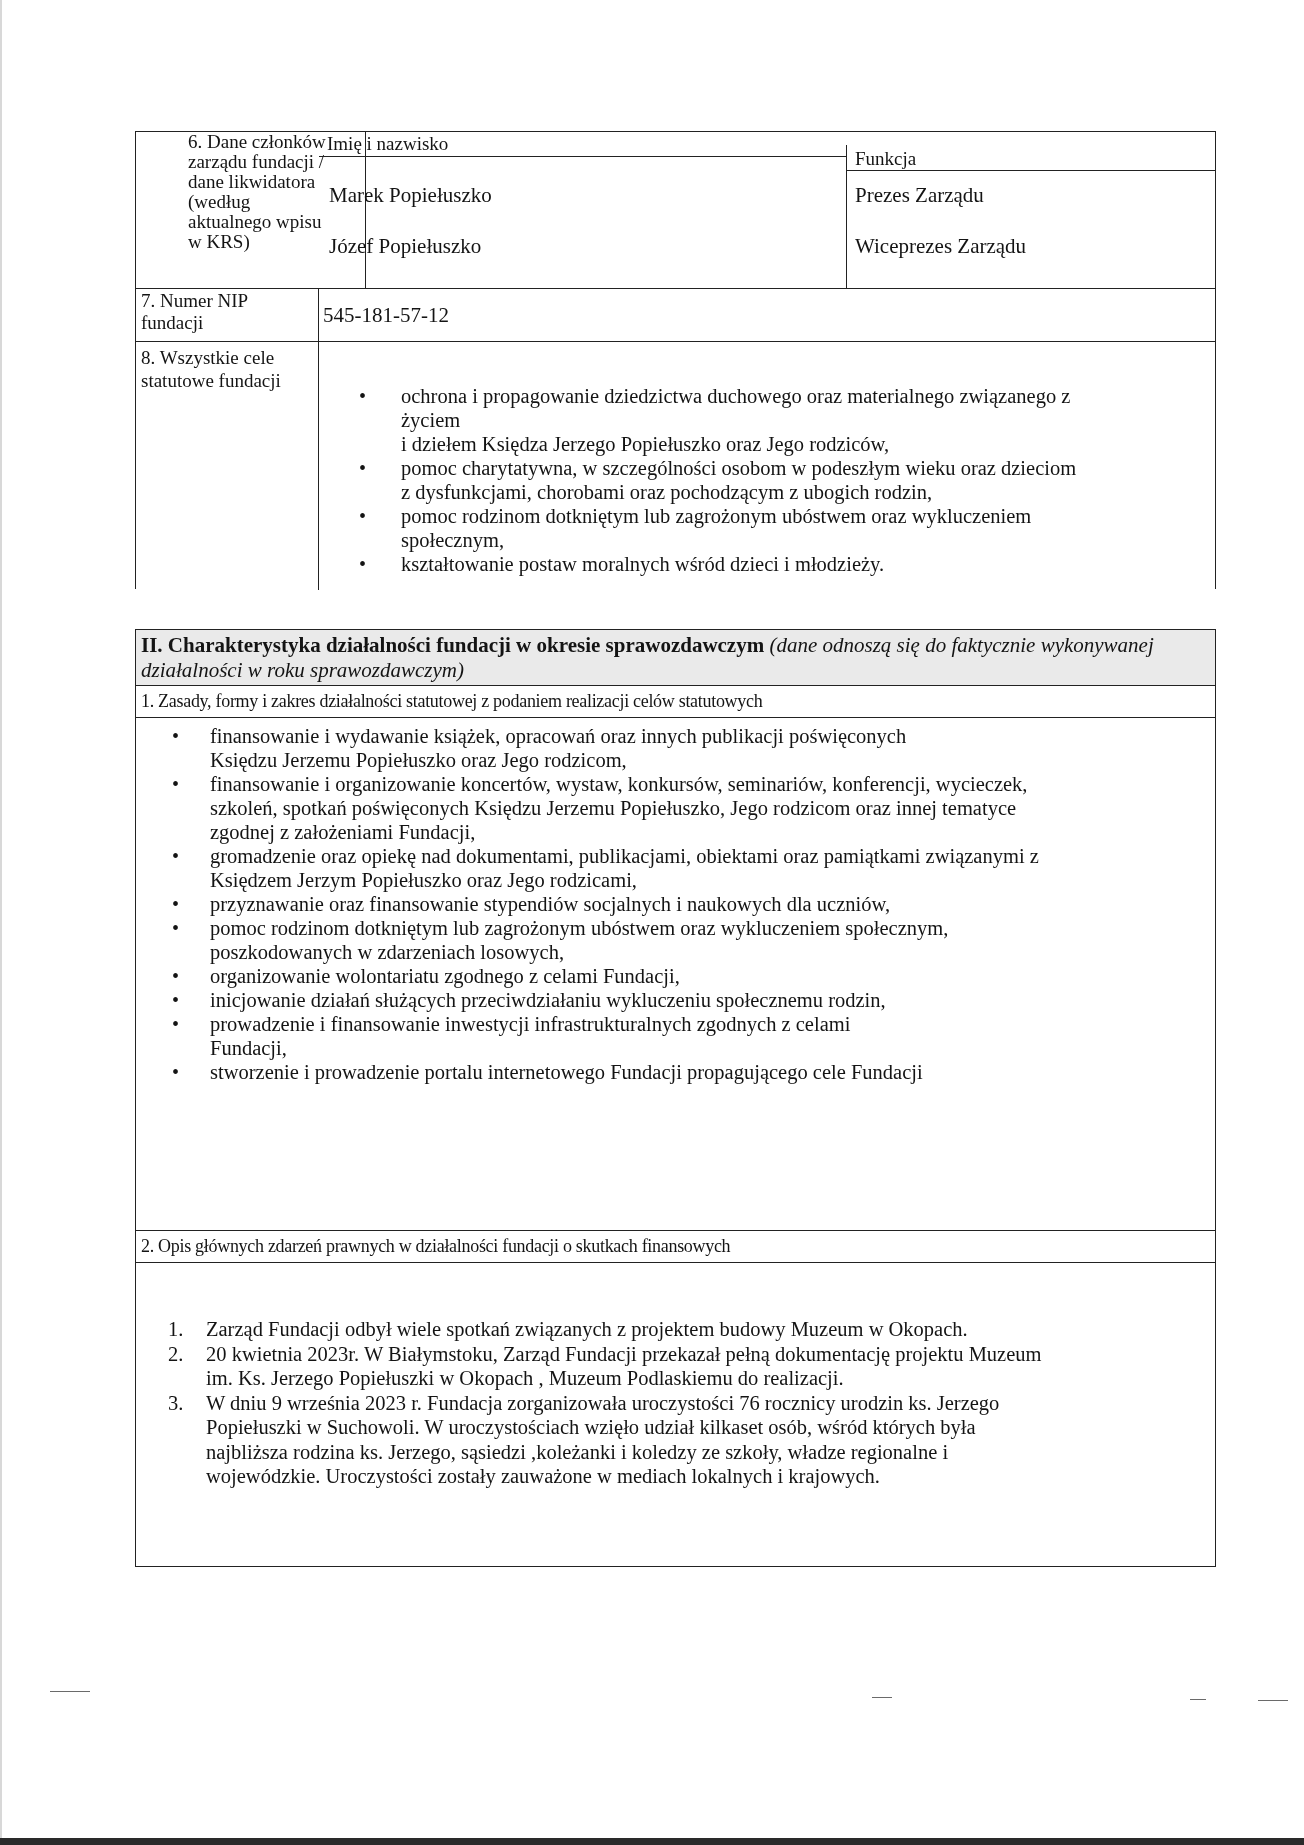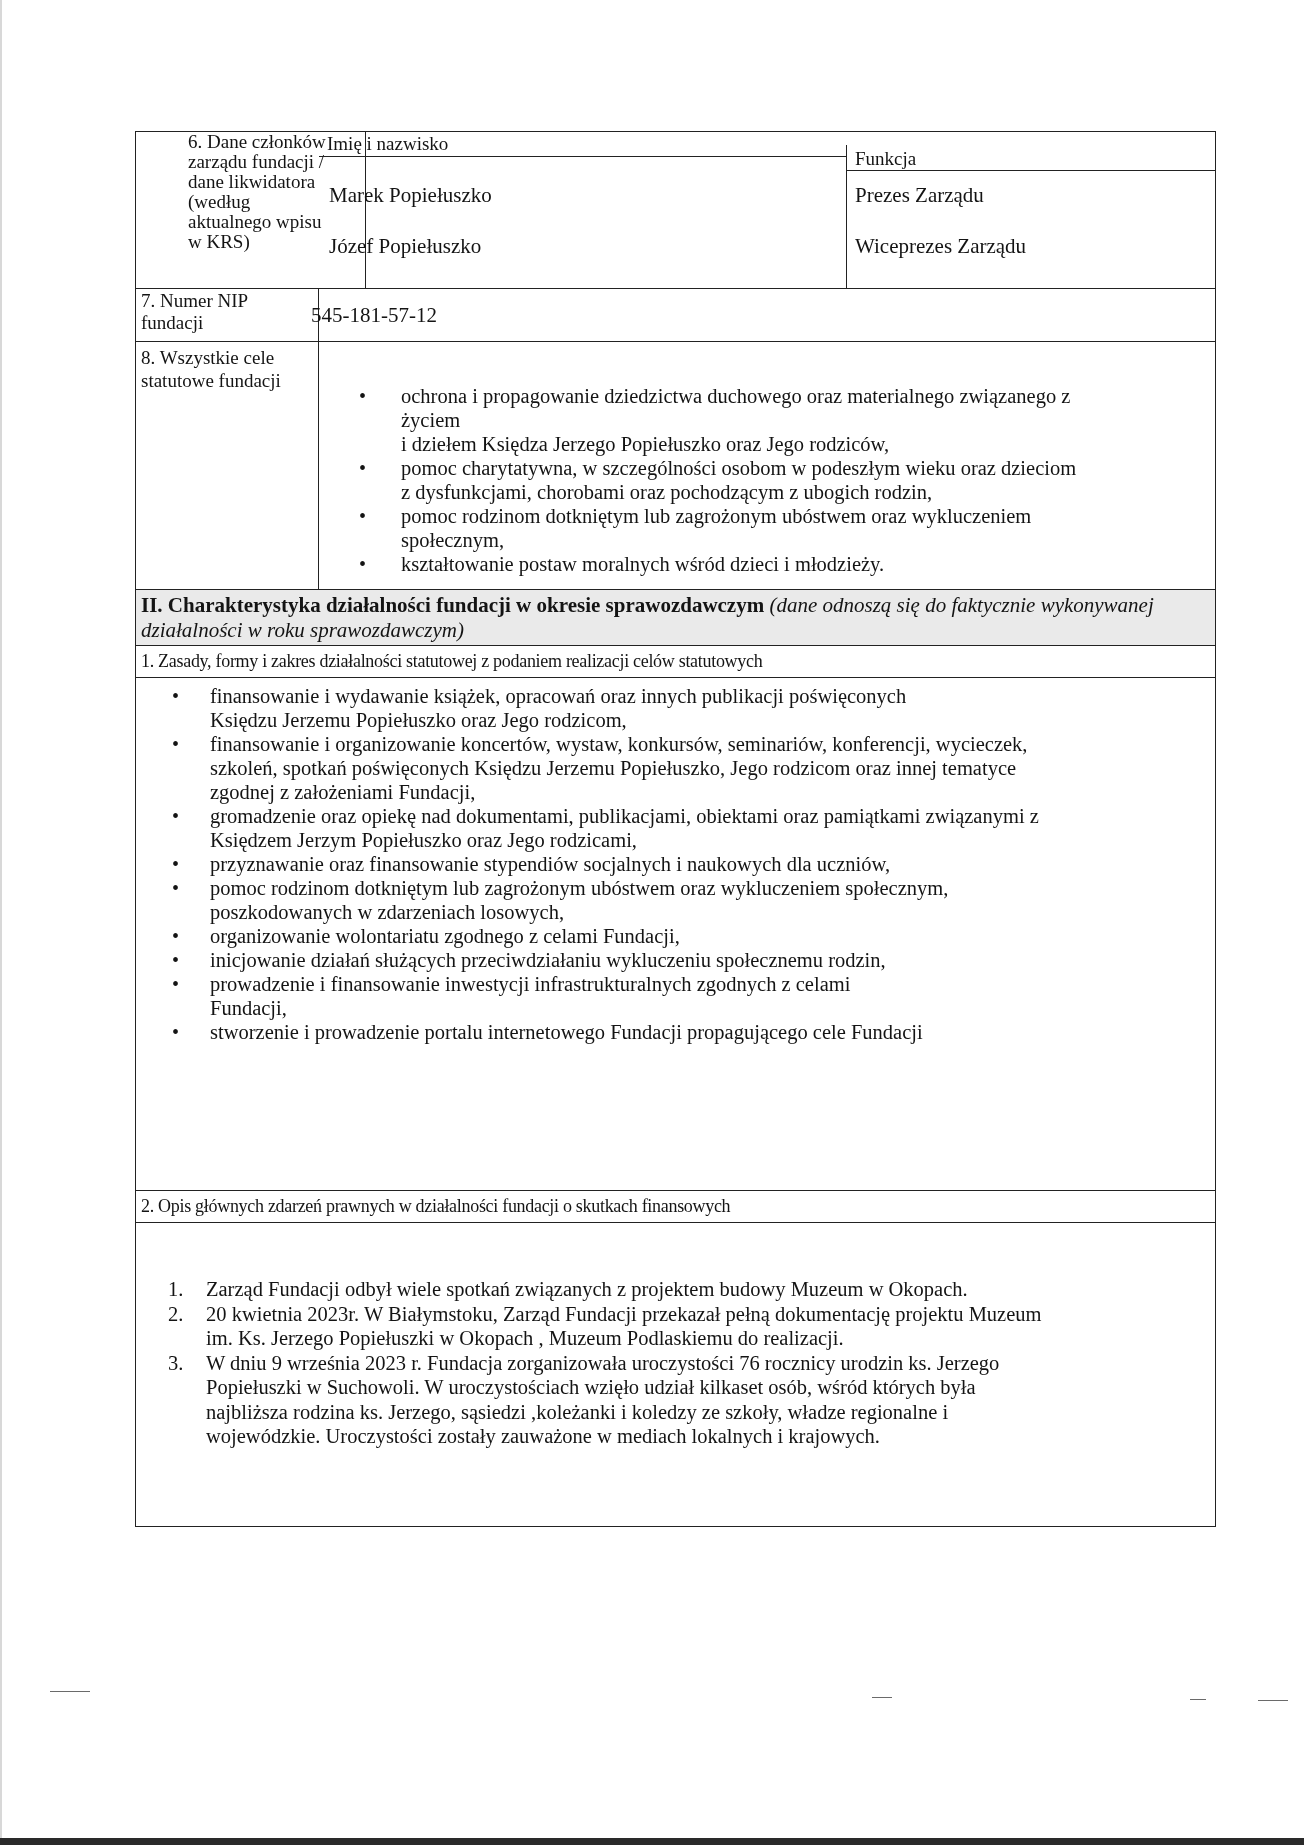--- a/index.html
+++ b/index.html
@@ -18,33 +18,33 @@
   .row6 .hdr-name { position: absolute; left: 183px; top: 0; width: 527px; height: 25px; border-bottom: 1.5px solid #222; padding: 2px 0 0 8px; font-size: 19px; line-height: 20px; }
   .row6 .hdr-func { position: absolute; left: 710px; top: 1px; width: 369px; height: 26px; border-left: 1.5px solid #222; border-bottom: 1.5px solid #222; padding: 4px 0 0 8px; font-size: 19px; line-height: 20px; margin-top: 12px; }
   .row6 .names { position: absolute; left: 183px; top: 25px; width: 527px; height: 132px; }
   .row6 .funcs { position: absolute; left: 710px; top: 27px; width: 369px; height: 130px; border-left: 1.5px solid #222; }
   .member-name { position: absolute; left: 10px; font-size: 21px; line-height: 24px; }
   .member-func { position: absolute; left: 8px; font-size: 21px; line-height: 24px; }
 
   
   .row7 { position: relative; height: 53px; border: 1.5px solid #222; border-bottom: none; }
   .row7 .label { position: absolute; left: 0; top: 0; width: 183px; height: 53px; border-right: 1.5px solid #222; padding: 1px 0 0 5px; font-size: 19px; line-height: 22px; }
-  .row7 .value { position: absolute; left: 175px; top: 14px; font-size: 21px; line-height: 24px; }
+  .row7 .value { position: absolute; left: 187px; top: 14px; font-size: 21px; line-height: 24px; }
 
   
   .row8 { position: relative; height: 248px; border: 1.5px solid #222; border-bottom: none; }
   .row8 .label { position: absolute; left: 0; top: 0; width: 183px; height: 248px; border-right: 1.5px solid #222; padding: 4px 0 0 5px; font-size: 19px; line-height: 23px; }
   .row8 .goals { position: absolute; left: 183px; top: 2px; width: 896px; padding: 0 0 0 40px; margin-top: 40px; }
 
   ul.bullets { list-style: none; }
   ul.bullets li { position: relative; padding-left: 42px; font-size: 20.5px; line-height: 24px; }
   ul.bullets li::before { content: "\2022"; position: absolute; left: 0; top: 0; font-size: 20px; }
 
   
-  .sec2 { position: relative; height: 56px; border: 1.5px solid #222; border-bottom: none; background: #eaeaea; padding: 3px 0 0 5px; font-size: 21px; line-height: 25px; }
+  .sec2 { position: relative; height: 56px; border: 1.5px solid #222; border-bottom: none; background: #eaeaea; padding: 3px 0 0 5px; font-size: 21px; line-height: 25px; margin-top: 40px; }
   .sec2 .bold { font-weight: bold; }
   .sec2 .ital { font-style: italic; }
 
   .sub-hdr { position: relative; height: 32px; border: 1.5px solid #222; border-bottom: none; padding: 4px 0 0 5px; font-size: 18px; line-height: 22px; letter-spacing: -0.3px; }
 
   .activities { position: relative; height: 513px; border: 1.5px solid #222; border-bottom: none; padding: 6px 0 0 36px; }
   .activities ul.bullets li { padding-left: 38px; }
 
   .events { position: relative; height: 305px; border: 1.5px solid #222; padding: 54px 0 0 32px; }
   ol.numbered { list-style: none; }

